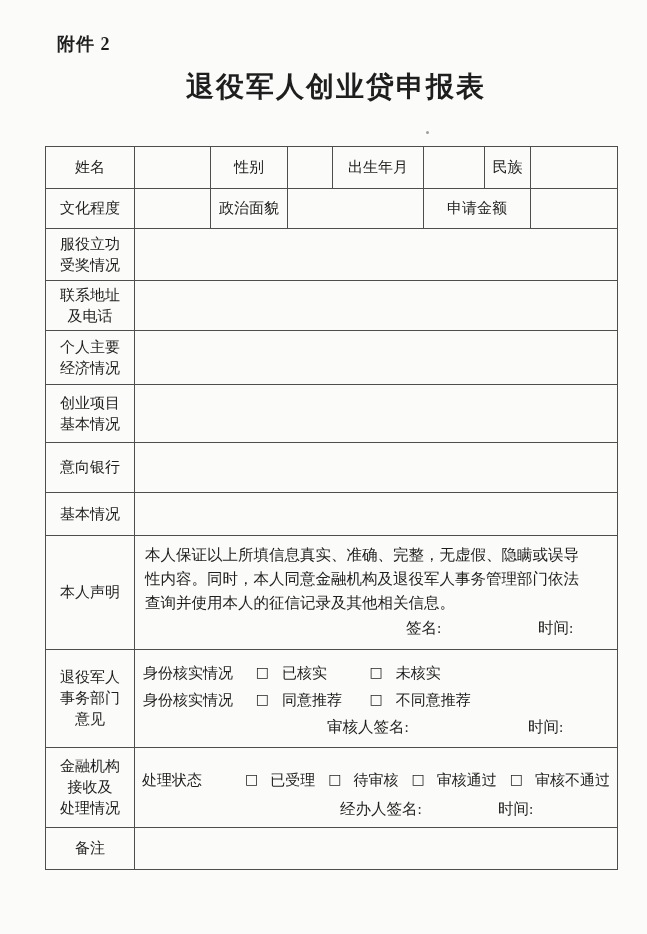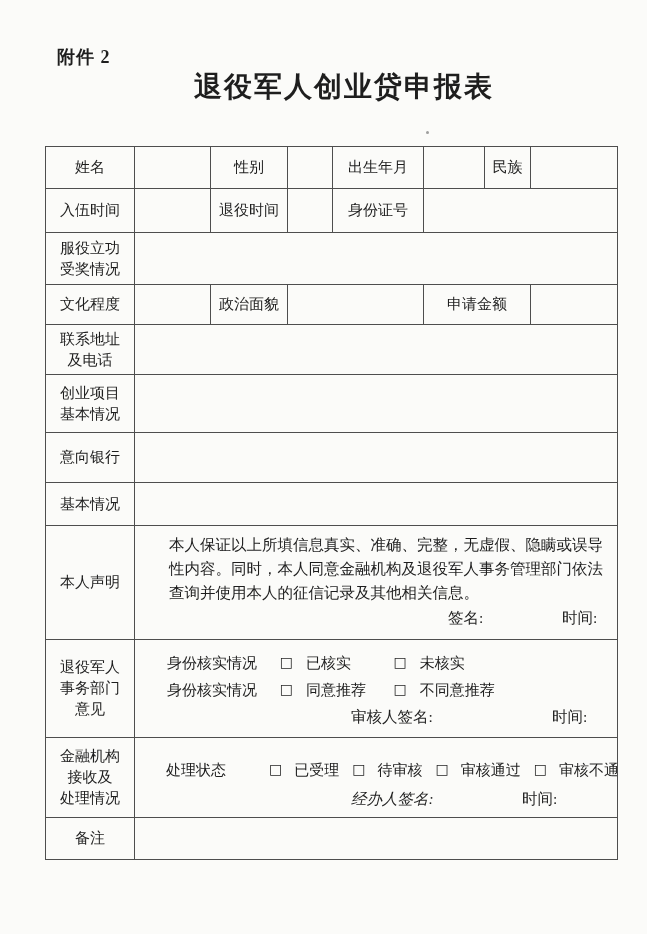--- a/index.html
+++ b/index.html
@@ -8,24 +8,24 @@
     background:#f4f4f2;
     font-family:"Liberation Serif","DejaVu Serif",serif;
     color:#1e1e1e;
   }
   .sheet{
     position:relative;width:647px;height:934px;
     background:#fbfbf9;overflow:hidden;
   }
   .attachment{
     position:absolute;left:57px;top:32px;
-    font-size:18px;font-weight:bold;letter-spacing:1px;margin-top:13px;
+    font-size:18px;font-weight:bold;letter-spacing:1px;
   }
   .title{
-    position:absolute;left:58px;top:68px;width:572px;
+    position:absolute;left:50px;top:68px;width:572px;
     text-align:center;font-size:28px;font-weight:bold;letter-spacing:2px;
   }
   .artifact{
     position:absolute;left:426px;top:131px;width:3px;height:3px;
     background:#8d8d8d;border-radius:50%;opacity:.85;
   }
   table.form{
     position:absolute;left:45px;top:146px;width:572px;
     border-collapse:collapse;table-layout:fixed;
   }
@@ -33,36 +33,36 @@
     border:1px solid #4e4e4e;
     font-size:15px;line-height:21px;
     padding:0;vertical-align:middle;
     overflow:hidden;
   }
   td.lab{
     text-align:center;white-space:pre-line;line-height:22px;padding:2px 1px;margin-top:9px;
   }
   td.lab3{line-height:23px;}
   td.blank{background:transparent;}
-  .cellfill{position:relative;width:100%;margin-left:24px;}
+  .cellfill{position:relative;width:100%;}
   .decl-fill{height:112px;}
   .vet-fill{height:96px;}
   .fin-fill{height:78px;}
   .decl-body{
     padding:7px 14px 0 10px;
     font-size:15.5px;line-height:24px;
     max-width:445px;
     text-align:left;
   }
   .sigline span{position:absolute;font-size:15.5px;white-space:nowrap;}
-  .decl-sig1{left:289px;bottom:10px;}
+  .decl-sig1{left:271px;bottom:10px;}
   .decl-sig2{left:403px;bottom:10px;}
   .vet-sig1{left:192px;bottom:9px;}
   .vet-sig2{left:393px;bottom:9px;}
-  .fin-sig1{left:192px;bottom:7px;font-style:italic;}
+  .fin-sig1{left:205px;bottom:7px;}
   .fin-sig2{left:363px;bottom:7px;}
   .optline{padding-left:8px;white-space:nowrap;line-height:27px;}
   .vet-lines{padding-top:10px;}
   .optlab{display:inline-block;width:109px;}
   .opt{display:inline-block;width:110px;}
   .cb{
     display:inline-block;margin-right:13px;
     font-family:"DejaVu Sans","Liberation Sans",sans-serif;
     font-size:14px;transform:translateY(-1px);
   }
@@ -97,50 +97,47 @@
       <td class="lab">姓名</td>
       <td class="blank"></td>
       <td class="lab">性别</td>
       <td class="blank"></td>
       <td class="lab">出生年月</td>
       <td class="blank"></td>
       <td class="lab">民族</td>
       <td class="blank"></td>
     </tr>
 
-    <tr style="height:44px">
-      <td class="lab">入伍时间</td>
-      <td class="blank"></td>
-      <td class="lab">退役时间</td>
-      <td class="blank"></td>
-      <td class="lab">身份证号</td>
-      <td class="blank" colspan="3"></td>
+
+    <tr style="height:40px">
+      <td class="lab">文化程度</td>
+      <td class="blank"></td>
+      <td class="lab">政治面貌</td>
+      <td class="blank" colspan="2"></td>
+      <td class="lab" colspan="2">申请金额</td>
+      <td class="blank"></td>
     </tr>
 
     <tr style="height:52px">
       <td class="lab">服役立功
 受奖情况</td>
       <td class="blank" colspan="7"></td>
     </tr>
 
-    <tr style="height:40px">
-      <td class="lab">文化程度</td>
-      <td class="blank"></td>
-      <td class="lab">政治面貌</td>
-      <td class="blank" colspan="2"></td>
-      <td class="lab" colspan="2">申请金额</td>
-      <td class="blank"></td>
-    </tr>
-
     <tr style="height:50px">
       <td class="lab">联系地址
 及电话</td>
       <td class="blank" colspan="7"></td>
     </tr>
 
+    <tr style="height:54px">
+      <td class="lab">个人主要
+经济情况</td>
+      <td class="blank" colspan="7"></td>
+    </tr>
 
     <tr style="height:58px">
       <td class="lab">创业项目
 基本情况</td>
       <td class="blank" colspan="7"></td>
     </tr>
 
     <tr style="height:50px">
       <td class="lab">意向银行</td>
       <td class="blank" colspan="7"></td>

